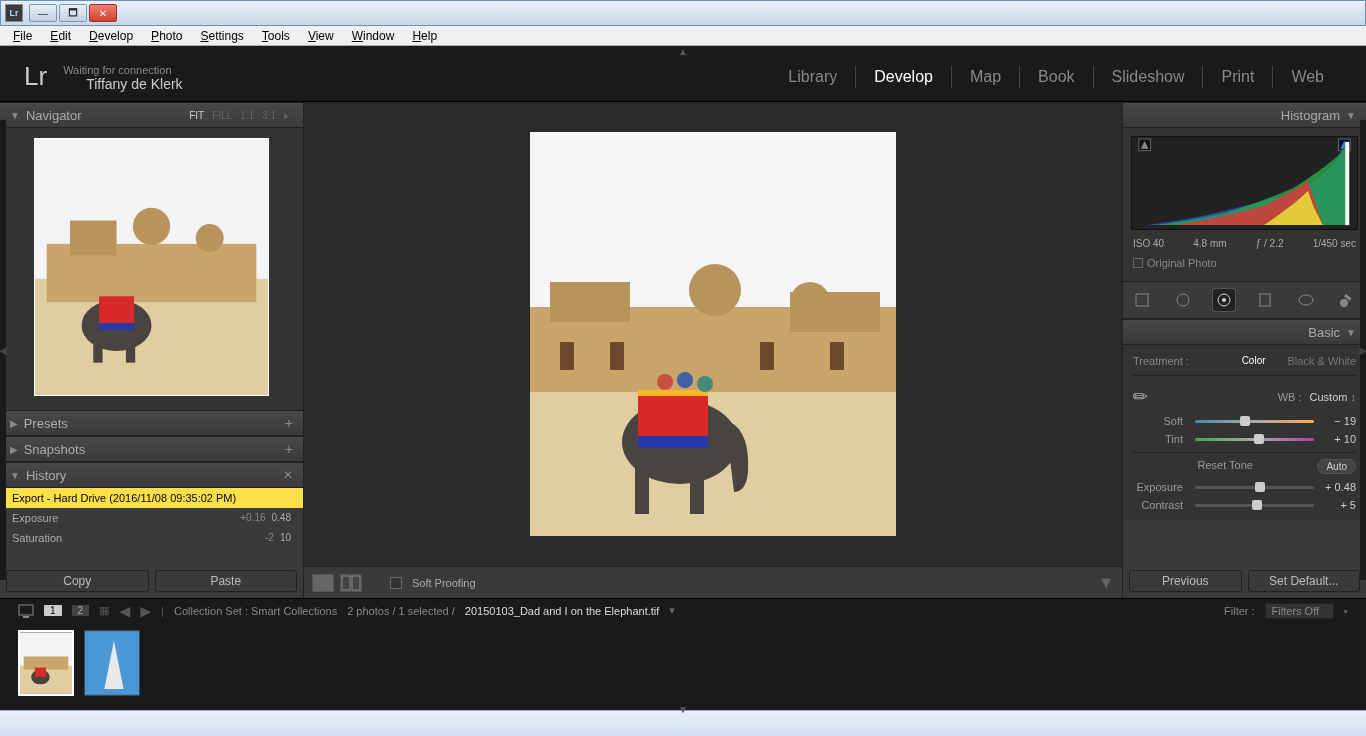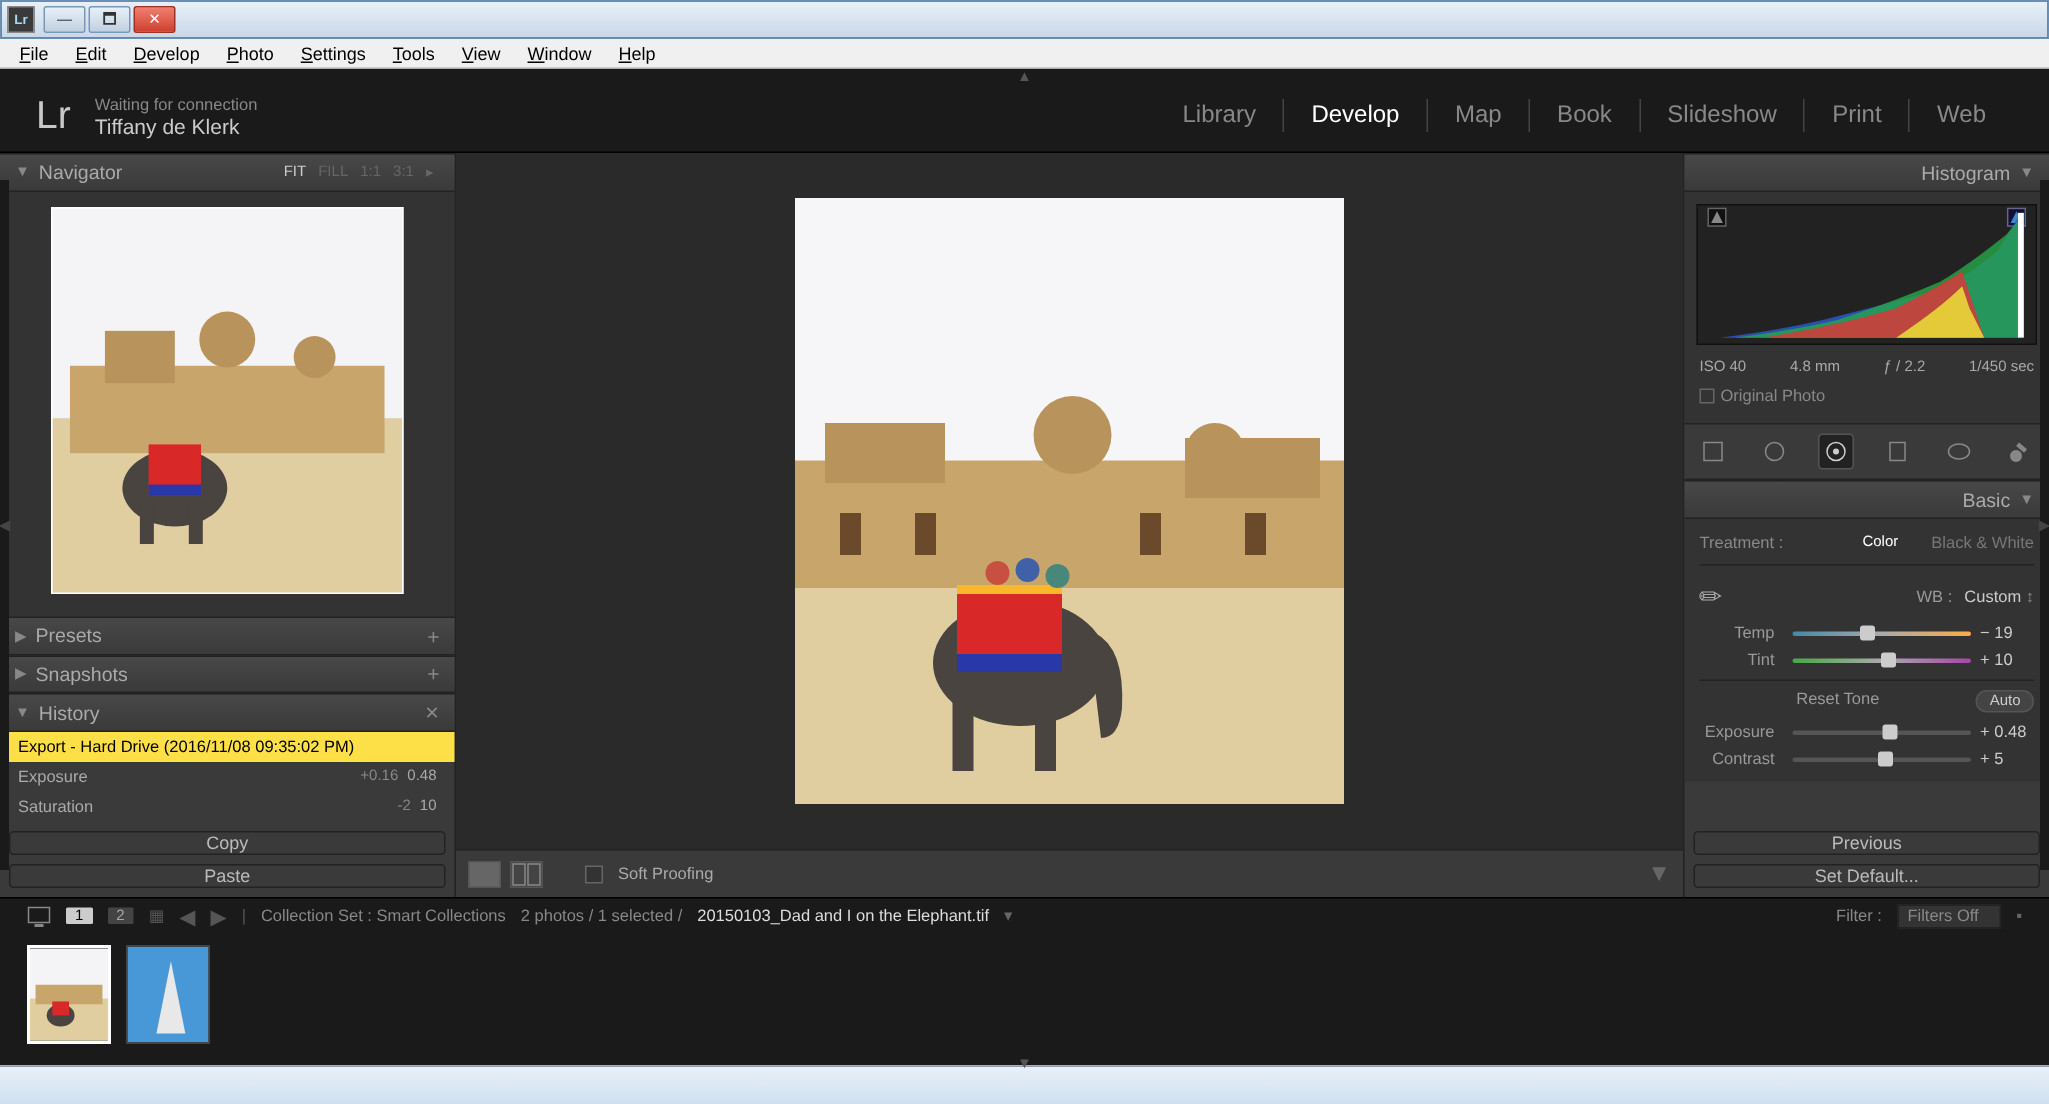--- a/index.html
+++ b/index.html
@@ -15,21 +15,21 @@
 
 
 .menubar { height:20px; background:#f0f0f0; display:flex; align-items:center; padding:0 4px; border-bottom:1px solid #aaa; }
 .menubar .mitem { padding:0 9px; font-size:12px; color:#000; text-decoration:underline; text-decoration-color:transparent; }
 .menubar .mitem span { text-decoration:underline; }
 
 
 .tophdr { height:50px; background:#1a1a1a; display:flex; align-items:center; padding:0 24px; border-bottom:1px solid #000; }
 .lr-logo { font-size:26px; color:#c8c8c8; font-weight:300; margin-right:16px; }
 .identity { color:#888; font-size:11px; line-height:14px; }
-.identity .user { color:#ccc; font-size:14px; }
+.identity .user { color:#ccc; font-size:14px;margin-left:23px; }
 .modules { margin-left:auto; display:flex; align-items:center; }
 .modules .mod { color:#888; font-size:16px; padding:0 18px; cursor:default; }
 .modules .mod.active { color:#fff; }
 .modules .sep { width:1px; height:22px; background:#444; }
 .reveal { text-align:center; color:#555; font-size:10px; height:6px; }
 
 
 .main { display:flex; height:496px; background:#2a2a2a; }
 .leftp, .rightp { background:#3a3a3a; display:flex; flex-direction:column; }
 .leftp { width:304px; border-right:1px solid #222;}
@@ -51,21 +51,21 @@
 .navimg-wrap { padding:10px 34px; background:#333; }
 .navimg { width:100%; border:1px solid #fff; }
 
 
 .hist { font-size:11px; }
 .hist .hrow { display:flex; padding:4px 12px; color:#aaa; }
 .hist .hrow.sel { background:#fde047; color:#000; }
 .hist .hval { margin-left:auto; color:#888; font-size:10px; }
 .hist .hval2 { margin-left:6px; color:#aaa; font-size:10px; }
 
-.cp-row { display:flex; padding:6px; gap:6px;flex-direction:column; }
+.cp-row { display:flex; padding:6px; gap:6px; }
 .btn { flex:1; height:22px; background:#3a3a3a; border:1px solid #222; color:#bbb; font-size:12px; display:flex;align-items:center;justify-content:center; border-radius:3px;}
 
 
 .imgarea { flex:1; display:flex; align-items:center; justify-content:center; }
 .toolbar { height:32px; background:#3a3a3a; display:flex; align-items:center; padding:0 8px; border-top:1px solid #222; gap:6px;}
 .tb-sw { width:22px;height:18px;border:1px solid #555;background:#444; }
 .tb-chk { width:12px;height:12px;border:1px solid #666;background:#333; }
 .tb-lab { color:#aaa; font-size:11px; margin-left:4px;}
 .tb-tri { margin-left:auto; color:#666;}
 
@@ -81,21 +81,21 @@
 
 
 .basic { padding:6px 10px; background:#333; font-size:11px; color:#aaa;}
 .trow { display:flex; align-items:center; padding:3px 0; }
 .trow .lab { text-align:right; width:50px; margin-right:6px; color:#999; font-size:11px;}
 .slider { flex:1; height:10px; position:relative; margin:0 6px;}
 .slider .track { position:absolute; top:4px; left:0; right:0; height:3px; background:linear-gradient(90deg,#48a,#aaa,#fa4); border-radius:2px;}
 .slider.tint .track { background:linear-gradient(90deg,#4a4,#aaa,#a4a);}
 .slider.gray .track { background:#555;}
 .slider .knob { position:absolute; top:0; width:10px; height:10px; background:#ccc; border-radius:2px; transform:translateX(-50%);}
-.trow .val { width:36px; text-align:left; color:#ccc; font-size:11px;}
+.trow .val { width:36px; text-align:right; color:#ccc; font-size:11px;}
 .treat { display:flex; padding:4px 0 8px 0; border-bottom:1px solid #222; margin-bottom:6px;}
 .treat .t1 { color:#888; font-size:11px;}
 .treat .t2 { margin-left:auto; color:#fff; font-size:10px; margin-right:22px;}
 .treat .t3 { color:#777; font-size:11px;}
 .wbrow { display:flex; align-items:center; padding:4px 0;}
 .dropper { font-size:18px; color:#aaa; transform:rotate(-45deg); margin-right:8px;}
 .wblab{ margin-left:auto; color:#999; font-size:11px; margin-right:8px;}
 .wbval { color:#ccc; font-size:11px; }
 .wbval:after{content:" \2195"; color:#888;}
 .tonehdr { display:flex; padding:6px 0 4px 0; border-top:1px solid #222; margin-top:4px;}
@@ -354,21 +354,21 @@
         <span class="t1">Treatment :</span>
         <span class="t2">Color</span>
         <span class="t3">Black &amp; White</span>
       </div>
       <div class="wbrow">
         <span class="dropper">✎</span>
         <span class="wblab">WB :</span>
         <span class="wbval">Custom</span>
       </div>
       <div class="trow">
-        <span class="lab">Temp</span>
+        <span class="lab">Soft</span>
         <div class="slider">
             <div class="track"></div>
             <div class="knob" style="left:42%"></div>
           </div>
         <span class="val">− 19</span>
       </div>
       <div class="trow">
         <span class="lab">Tint</span>
         <div class="slider tint">
             <div class="track"></div>

